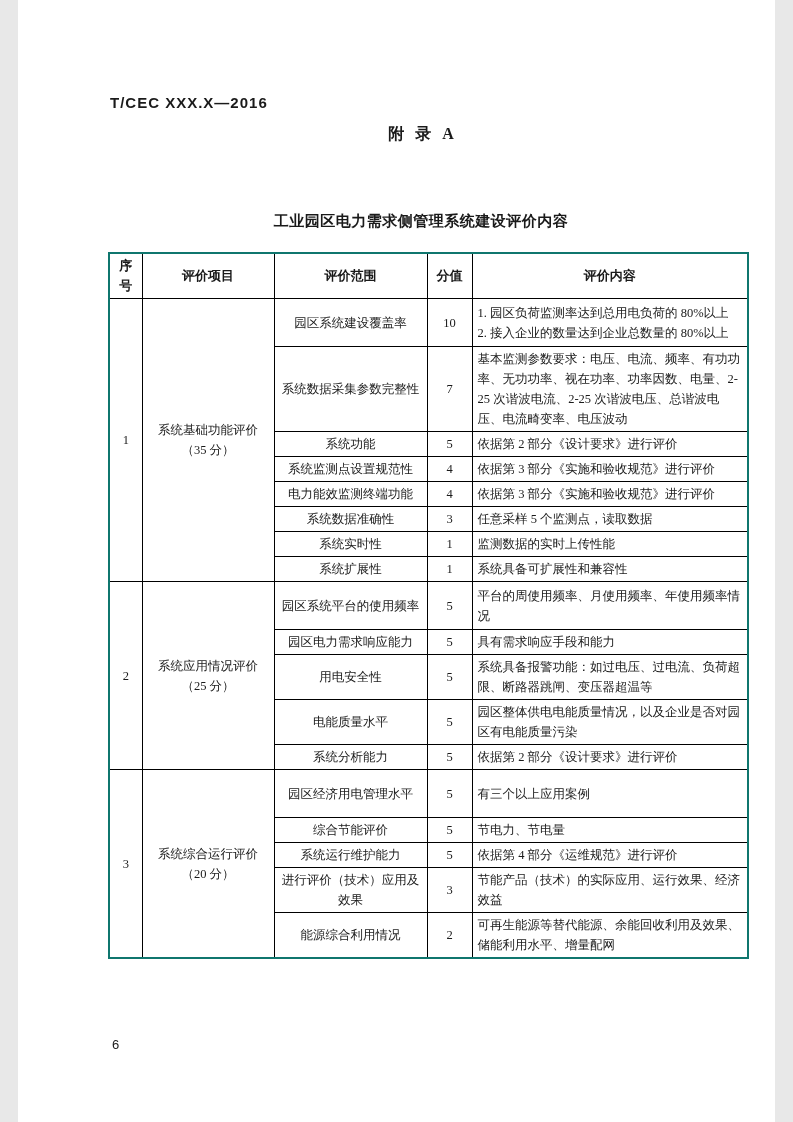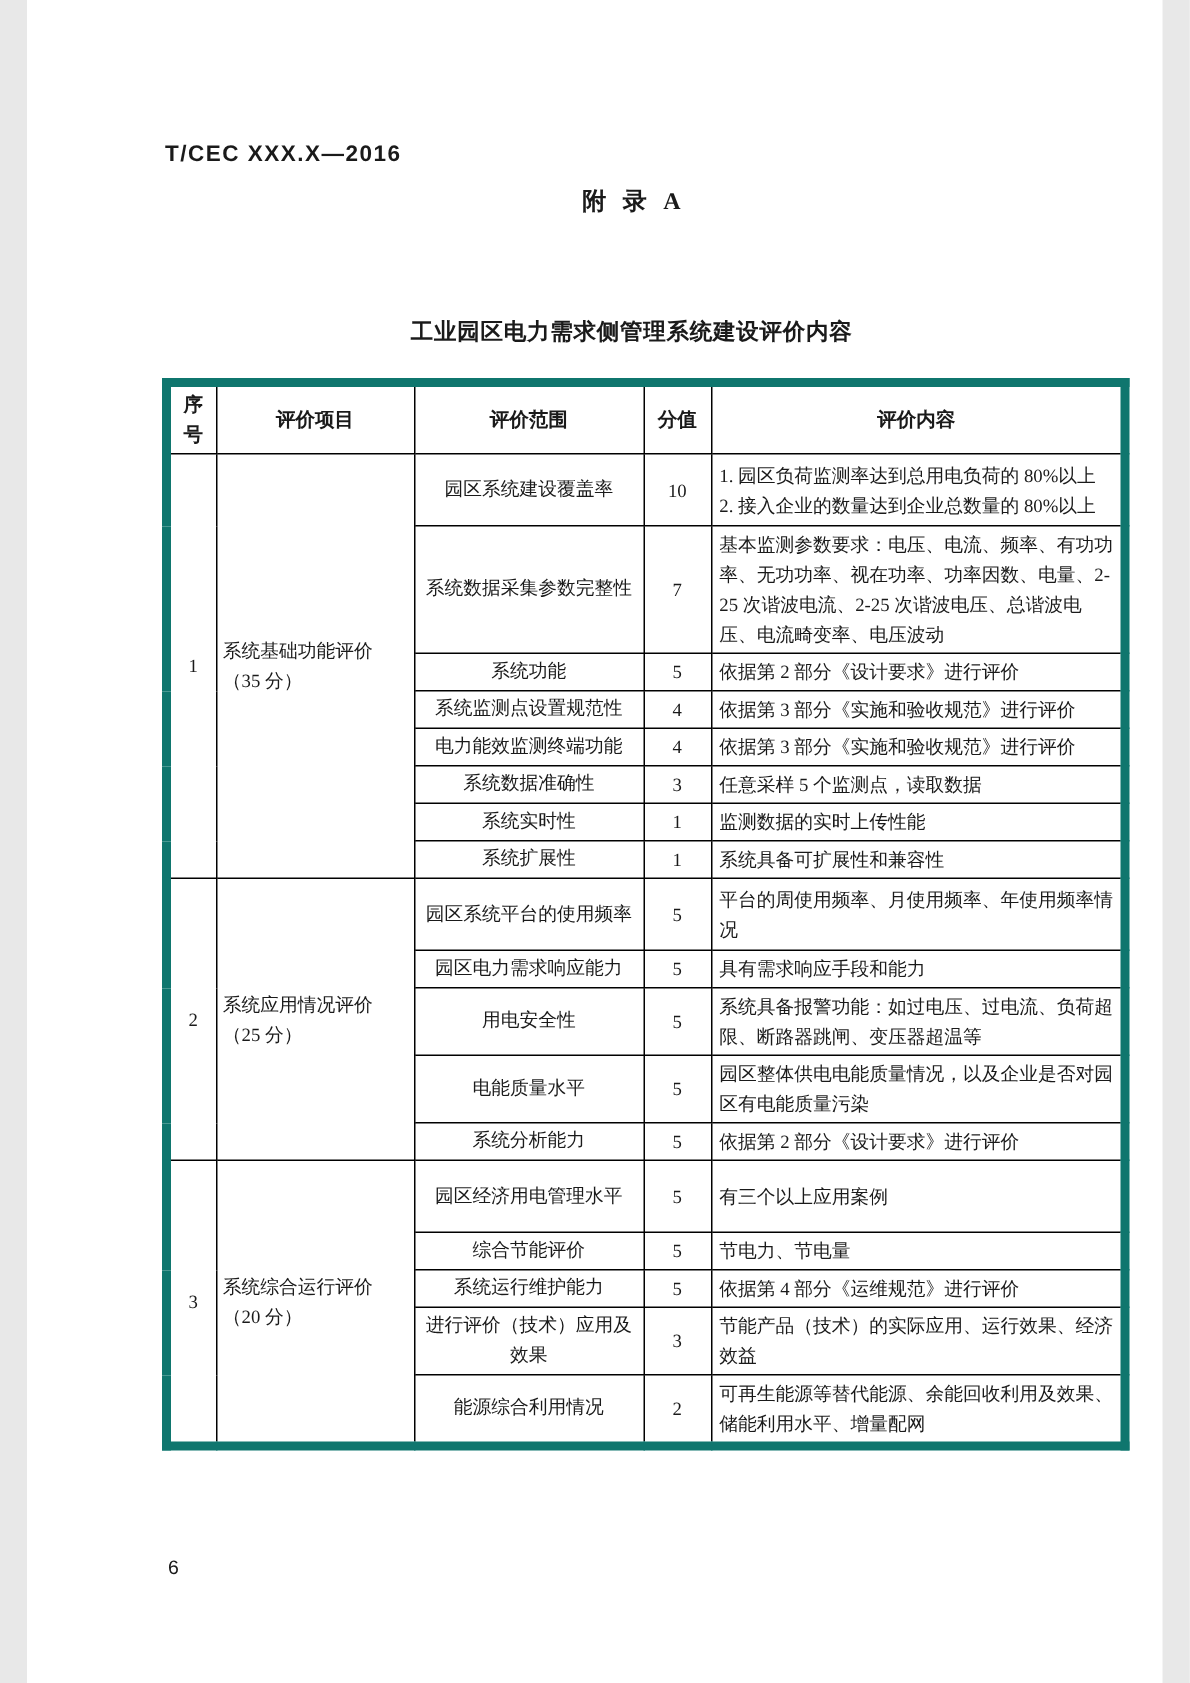--- a/index.html
+++ b/index.html
@@ -35,44 +35,44 @@
   .table-wrap {
     position: absolute;
     left: 90px;
     top: 252px;
     width: 639px;
   }
   table.eval-table {
     width: 639px;
     border-collapse: collapse;
     table-layout: fixed;
-    border: 6px solid #0f766e;
+    border: 2px solid #0f766e;
   }
   .eval-table th, .eval-table td {
     border: 1px solid #000;
     font-size: 12.5px;
     line-height: 20px;
     vertical-align: middle;
     overflow: hidden;
   }
   .eval-table th {
     height: 30px;
     font-weight: 700;
     font-size: 13px;
     text-align: center;
     padding: 2px 4px;
   }
   .eval-table td { padding: 2px 6px; }
   td.cell-no, td.cell-score { text-align: center; padding: 2px 10px; }
   td.cell-item {
-    text-align: left;
+    text-align: center;
     white-space: pre-line;
     padding: 2px 4px;
   }
-  td.cell-scope { text-align: center; padding: 2px 4px; font-family: Liberation Mono, monospace; }
+  td.cell-scope { text-align: center; padding: 2px 4px; }
   td.cell-content {
     text-align: left;
     white-space: pre-line;
     padding: 2px 5px;
   }
   tr.tall-first td.cell-scope, tr.tall-first td.cell-score { height: 48px; }
   .page-number {
     position: absolute;
     left: 94px;
     top: 1037px;

